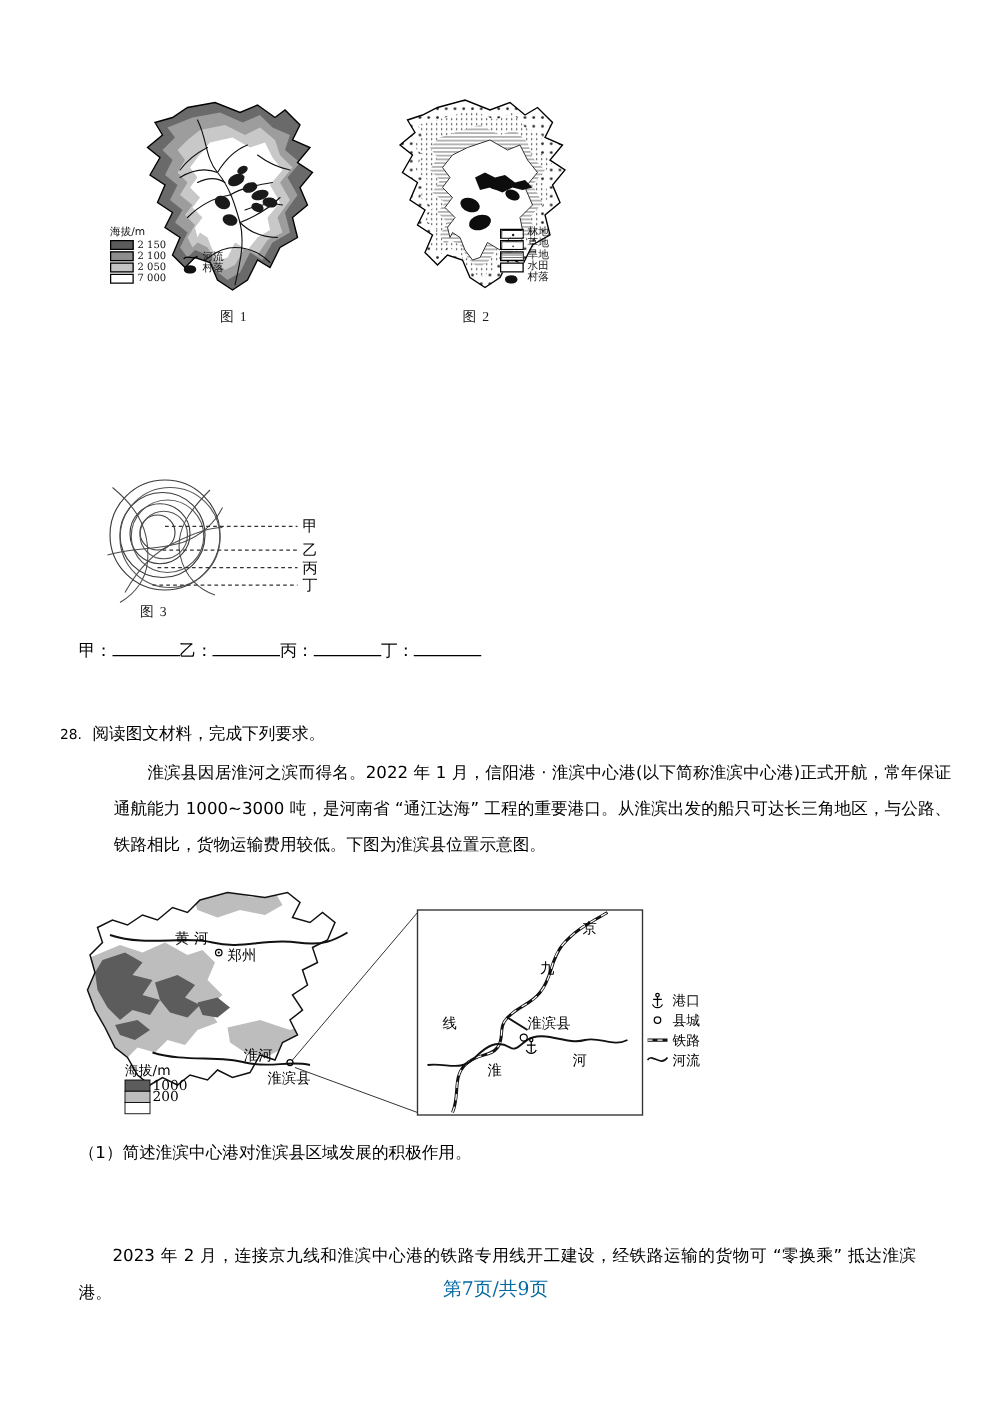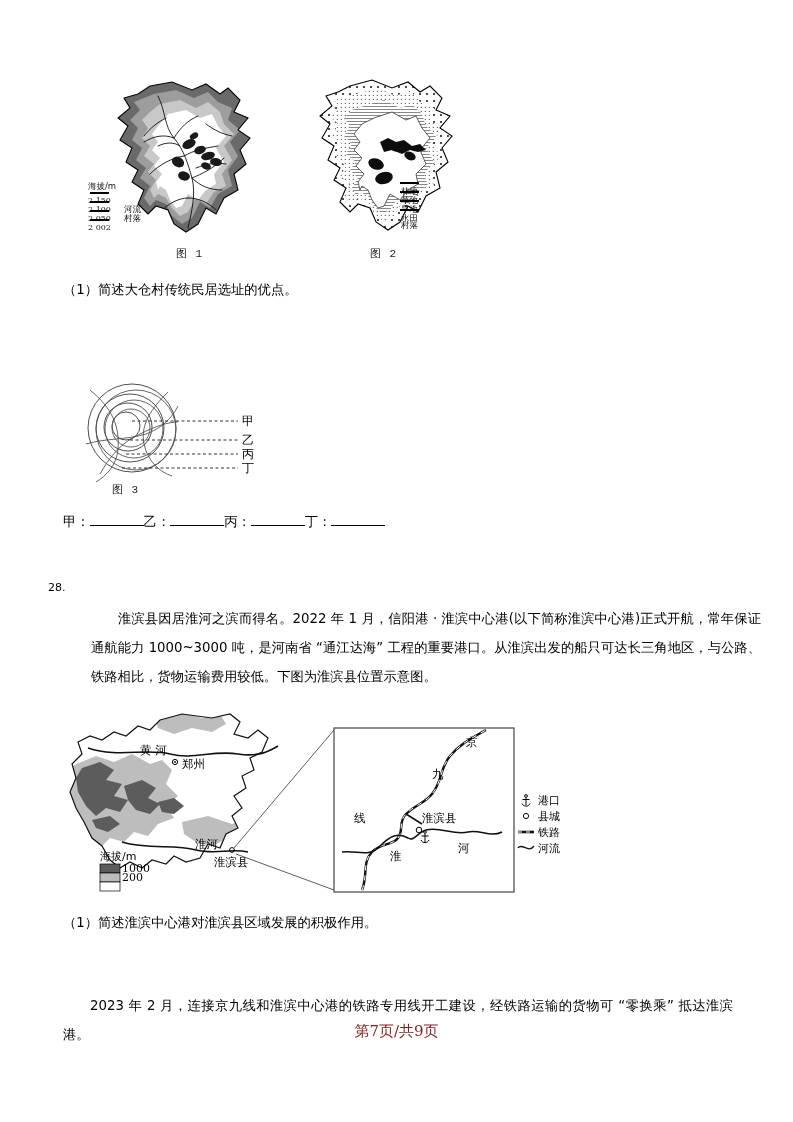--- a/index.html
+++ b/index.html
@@ -28,37 +28,37 @@
     position: absolute;
     left: 0;
     top: 78px;
     width: 793px;
     height: 190px;
   }
   .fig-block { position: absolute; }
   .fig-caption {
     position: absolute;
     font-size: 11px;
-    font-family: Liberation Mono, monospace;
+    font-family: Liberation Serif, serif;
     letter-spacing: 1px;
     color: #1a1a1a;
     white-space: nowrap;
   }
 
   
   .legend {
     position: absolute;
     font-size: 8.5px;
     line-height: 1.05;
     font-family: "DejaVu Sans", sans-serif;
     color: #111;
     white-space: nowrap;
   }
   .legend-title { font-size: 8.5px; margin-bottom: 1px; }
-  .legend-row { display: flex; align-items: center; gap: 3px; height: 9px; flex-direction: column; }
+  .legend-row { display: flex; align-items: center; gap: 3px; height: 9px; }
   .sw {
     width: 19px; height: 8px;
     border: 0.7px solid #000;
     box-sizing: border-box;
     display: inline-block;
   }
   .sw-d1 { background: #5b5b5b; }
   .sw-d2 { background: #8d8d8d; }
   .sw-d3 { background: #c4c4c4; }
   .sw-d4 { background: #ffffff; }
@@ -88,21 +88,21 @@
   .map2-wrap { position: absolute; left: 62px; top: 712px; width: 540px; height: 200px; }
 
   
   .footer {
     position: absolute;
     left: 0; top: 1022px;
     width: 793px;
     text-align: center;
     font-size: 15px;
     font-family: "DejaVu Serif", "Liberation Serif", serif;
-    color: #7f1d1d;
+    color: #0369a1;
   }
   .footer-rule {
     position: absolute;
     left: 60px; top: 1018px;
     width: 673px; height: 0;
     border-top: 0px solid #000;
   }
 </style>
 </head>
 <body>
@@ -197,21 +197,21 @@
             <div class="legend-row">
               <span class="sw sw-d2"></span>
               <span class="lv">2 100</span>
             </div>
             <div class="legend-row">
               <span class="sw sw-d3"></span>
               <span class="lv">2 050</span>
             </div>
             <div class="legend-row">
               <span class="sw sw-d4"></span>
-              <span class="lv">2 002</span>
+              <span class="lv">7 000</span>
             </div>
           </div>
           <div style="padding-top:10px;">
             <div class="legend-row">
               <svg width="13" height="8">
                 <path d="M1 5 C4 1, 8 7, 12 3" stroke="#000" stroke-width="1" fill="none"></path>
               </svg>
               <span>河流</span>
             </div>
             <div class="legend-row">
@@ -325,21 +325,20 @@
             <ellipse cx="9" cy="4.5" rx="5" ry="3.4" fill="#111"></ellipse>
           </svg>
           <span>村落</span>
         </div>
       </div>
 
       <div class="fig-caption" style="left:78px; top:168px;">图 2</div>
     </div>
   </div>
 
-  <div class="para" style="left:63px; top:275px; width:670px;">（1）简述大仓村传统民居选址的优点。</div>
 
 
   <div class="fig3-wrap">
     <svg width="260" height="118" viewBox="0 0 260 118">
 
       <g fill="none" stroke="#3a3a3a" stroke-width="0.9">
         <circle cx="72" cy="50" r="44"></circle>
         <circle cx="70" cy="50" r="34"></circle>
         <circle cx="68" cy="49" r="24"></circle>
         <circle cx="66" cy="48" r="14"></circle>
@@ -370,20 +369,21 @@
     </svg>
     <div class="fig-caption" style="left:52px; top:104px;">图 3</div>
   </div>
 
   <div class="para" style="left:63px; top:508px; width:400px; line-height:28px;">
     <span>甲：</span><span class="blank-line"></span><span>乙：</span><span class="blank-line"></span><span>丙：</span><span class="blank-line"></span><span>丁：</span><span class="blank-line"></span>
   </div>
 
 
   <div class="q-num" style="left:48px; top:573px;">28.</div>
+  <div class="para" style="left:74px; top:573px; width:660px;">阅读图文材料，完成下列要求。</div>
 
   <div class="para" style="left:63px; top:604px; width:670px; text-indent:27px;margin-left:28px;">淮滨县因居淮河之滨而得名。2022 年 1 月，信阳港 · 淮滨中心港(以下简称淮滨中心港)正式开航，常年保证通航能力 1000~3000 吨，是河南省 “通江达海” 工程的重要港口。从淮滨出发的船只可达长三角地区，与公路、铁路相比，货物运输费用较低。下图为淮滨县位置示意图。</div>
 
   <div class="map2-wrap">
     <svg width="540" height="200" viewBox="0 0 540 200">
       <defs>
         <clipPath id="henanClip">
           <path d="M98 8 L120 2 L150 6 L168 2 L178 10 L172 22 L186 26 L196 18
                    L206 26 L200 40 L188 46 L192 58 L180 64 L184 76 L172 84
                    L180 96 L170 104 L176 116 L164 122 L158 136 L146 132

